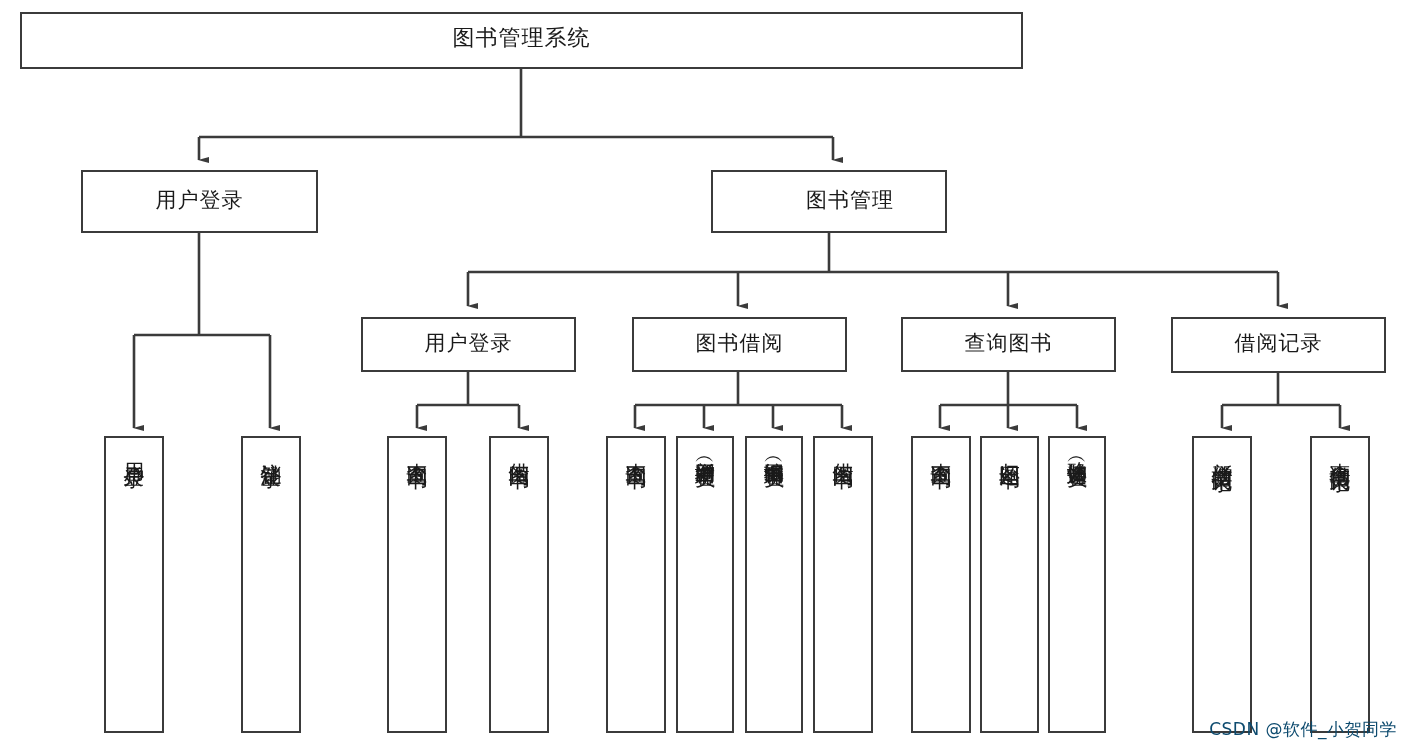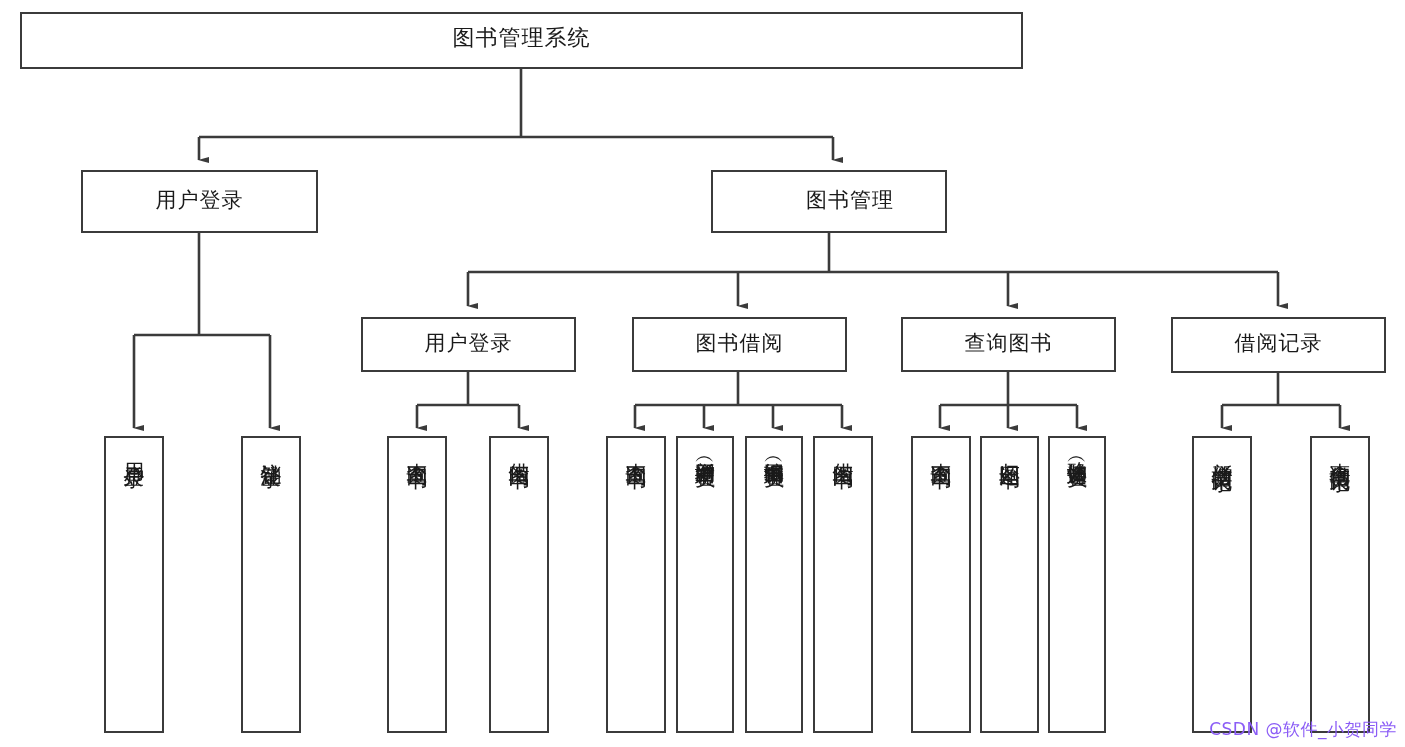--- a/index.html
+++ b/index.html
@@ -43,21 +43,21 @@
     letter-spacing:2px;
     white-space:normal;
   }
   .v-node.tight .lbl{font-size:20px;letter-spacing:1px;}
 
   .watermark{
     position:absolute;
     right:8px;
     bottom:6px;
     font-size:17px;
-    color:#8b5cf6;
+    color:#0c4a6e;
     letter-spacing:0.5px;
     white-space:nowrap;
     pointer-events:none;
   }
 </style>
 </head>
 <body>
 
 <div id="stage">
 

